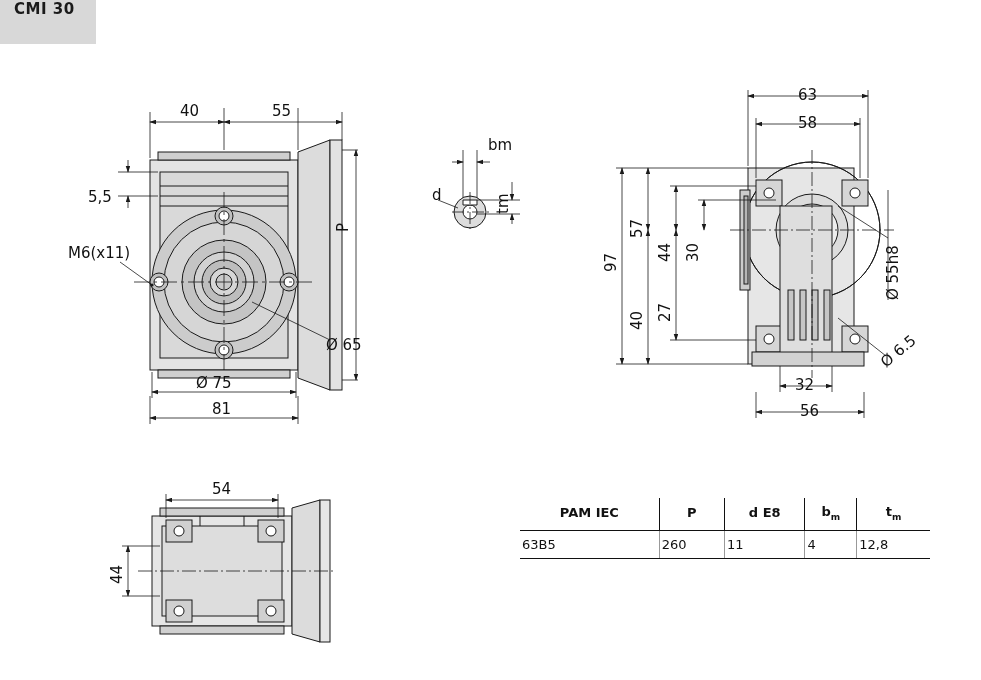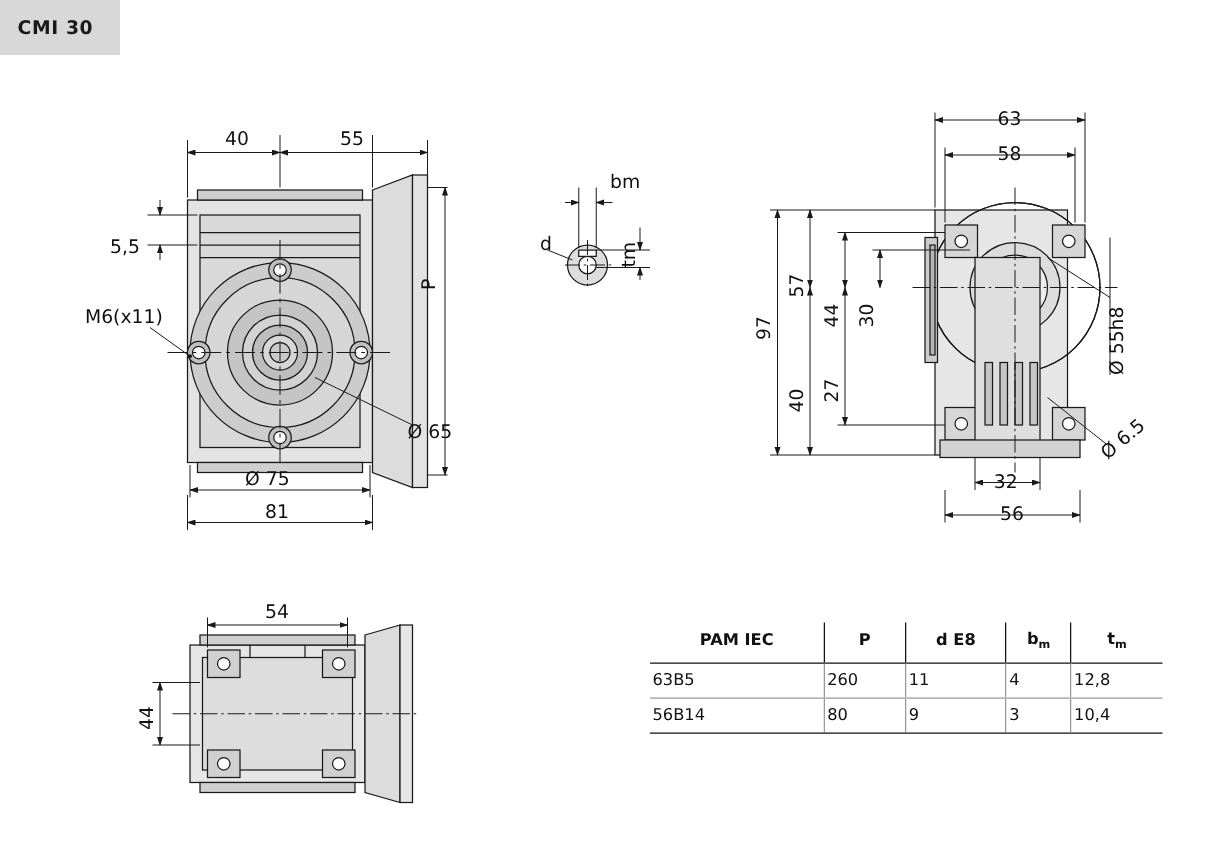--- a/index.html
+++ b/index.html
@@ -16,21 +16,20 @@
   }
 
   .title-badge {
     position: absolute;
     left: 0;
     top: 0;
     width: 96px;
     height: 44px;
     background: #d8d8d8;
     display: flex;
-    align-items: center;
     padding-left: 14px;
     box-sizing: border-box;
   }
   .title-badge span {
     font-family: "DejaVu Sans", sans-serif;
     font-weight: bold;
     font-size: 15px;
     color: #1a1a1a;
     letter-spacing: 0.5px;
   }
@@ -340,21 +339,14 @@
     </tr>
   </thead>
   <tbody>
     <tr>
       <td>63B5</td>
       <td class="colsep">260</td>
       <td class="colsep">11</td>
       <td class="colsep">4</td>
       <td class="colsep">12,8</td>
     </tr>
-    <tr>
-      <td>56B14</td>
-      <td class="colsep">80</td>
-      <td class="colsep">9</td>
-      <td class="colsep">3</td>
-      <td class="colsep">10,4</td>
-    </tr>
   </tbody>
 </table>
 
 </body></html>

